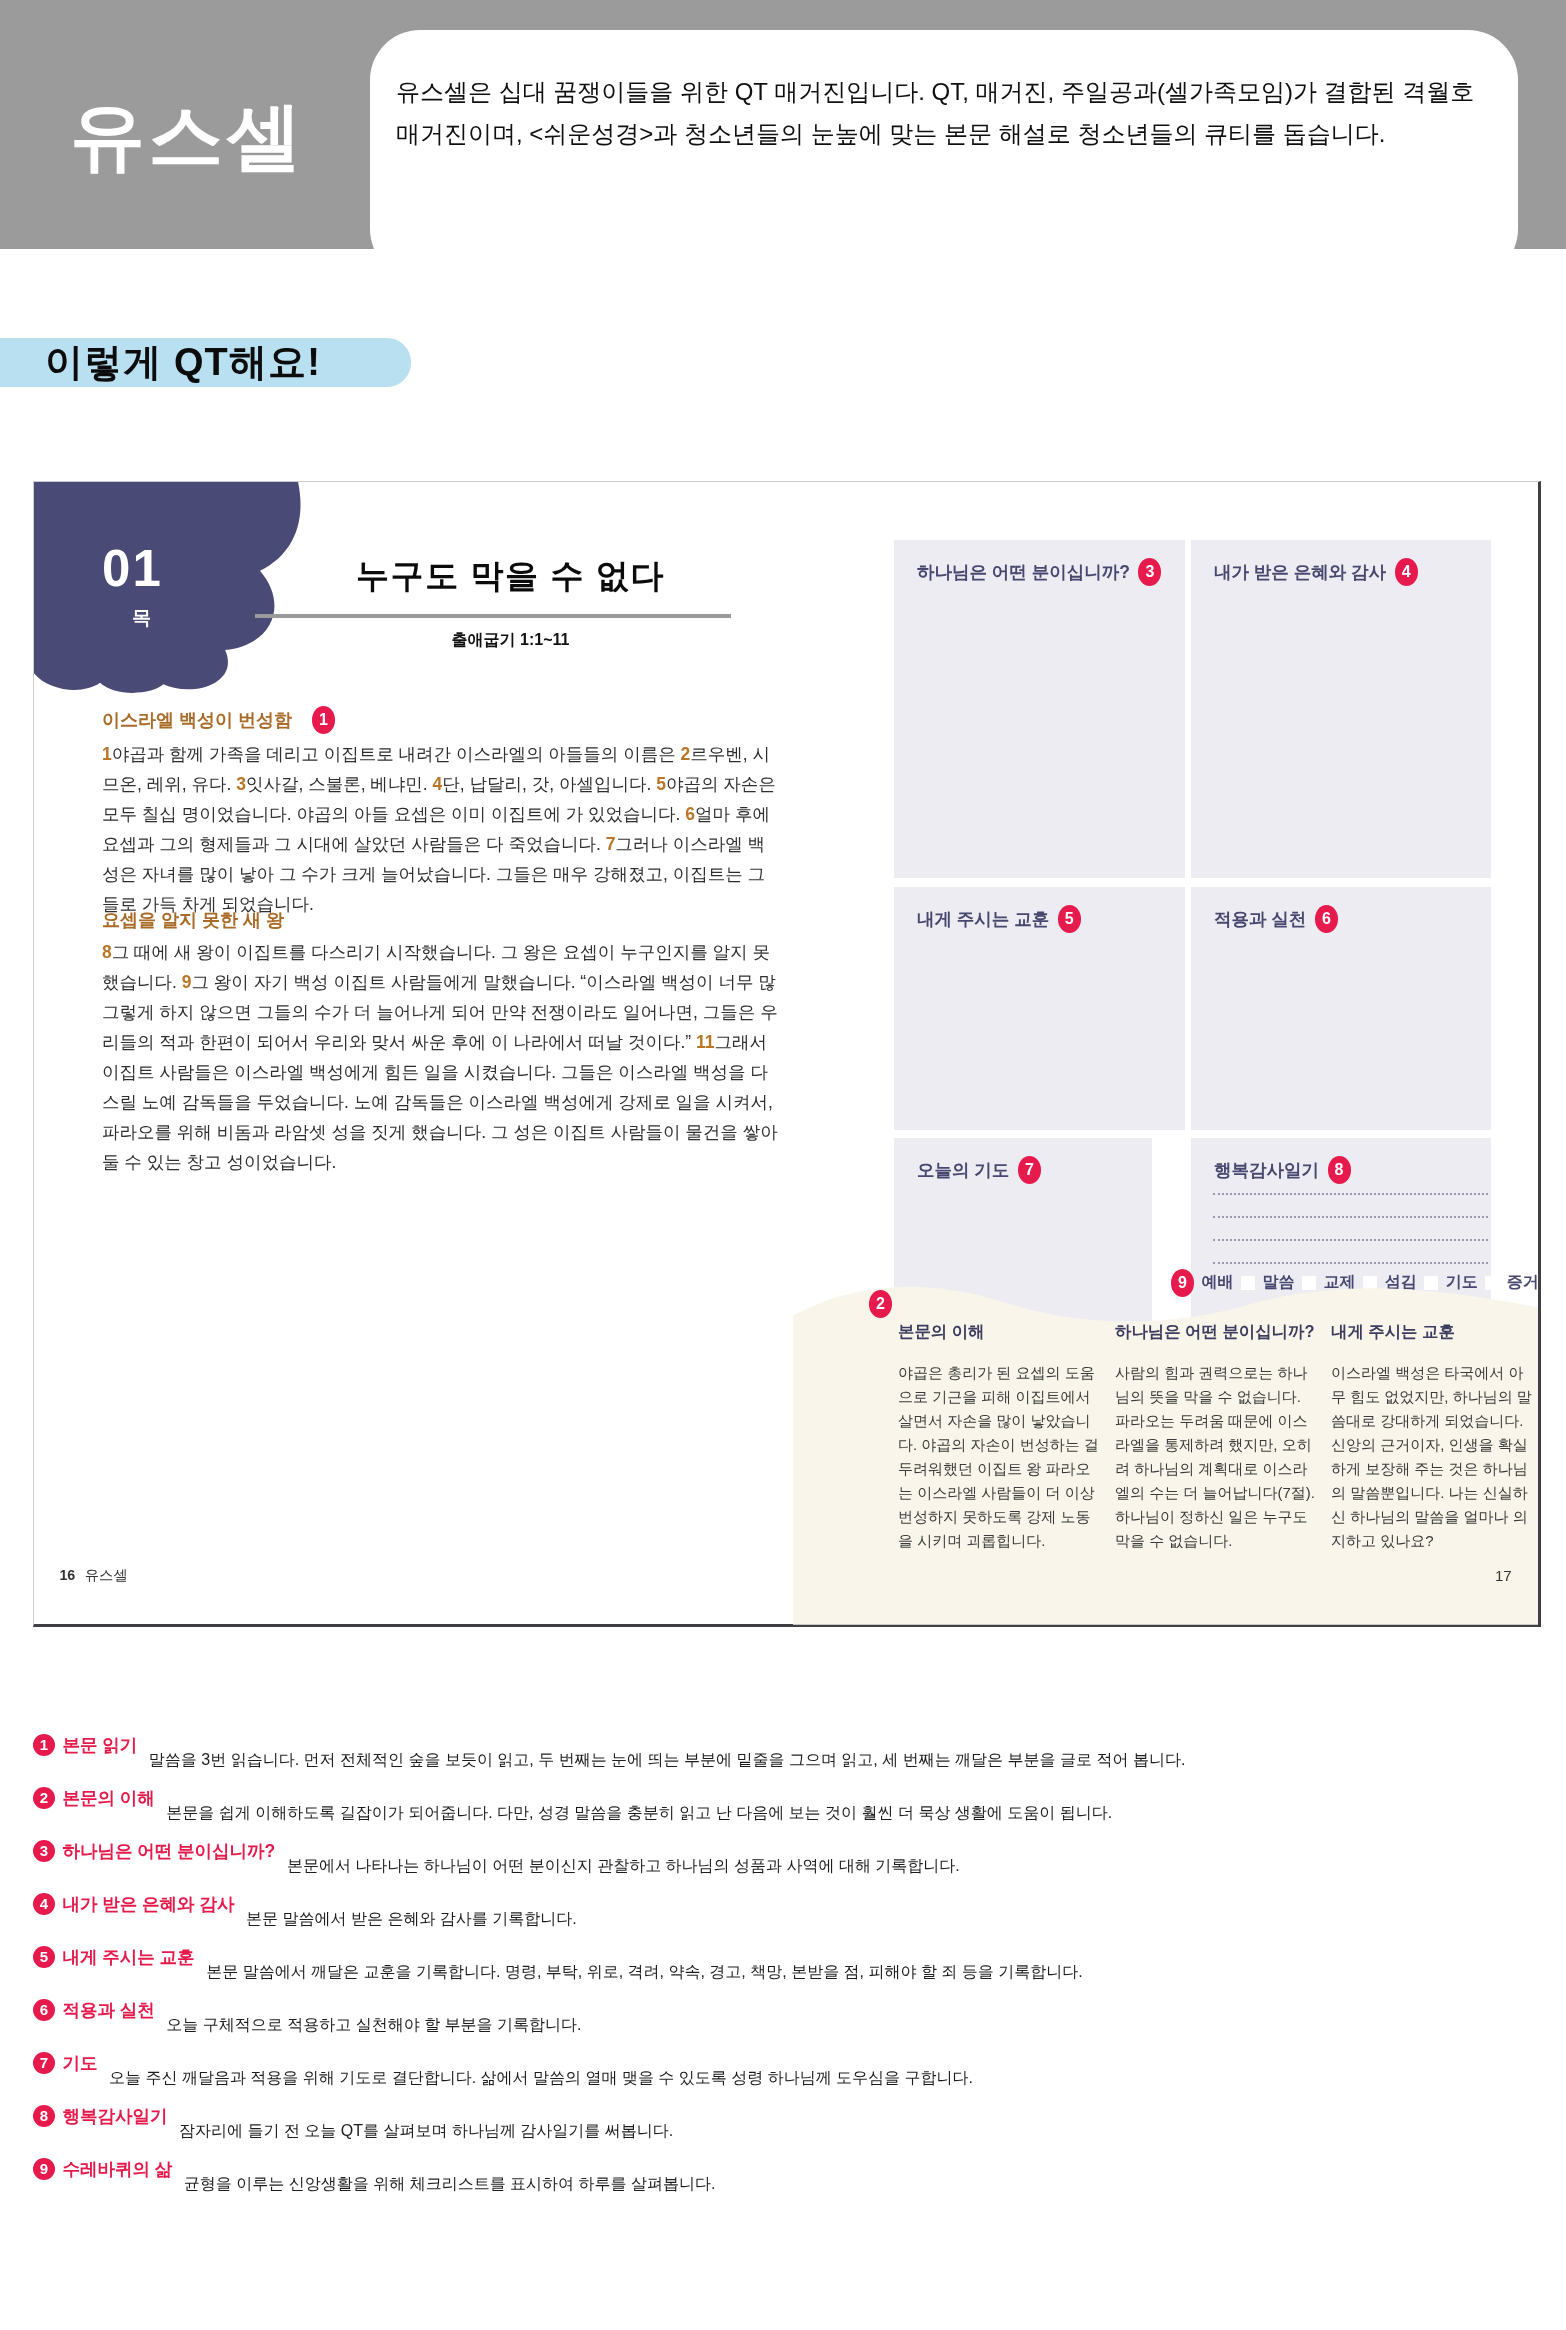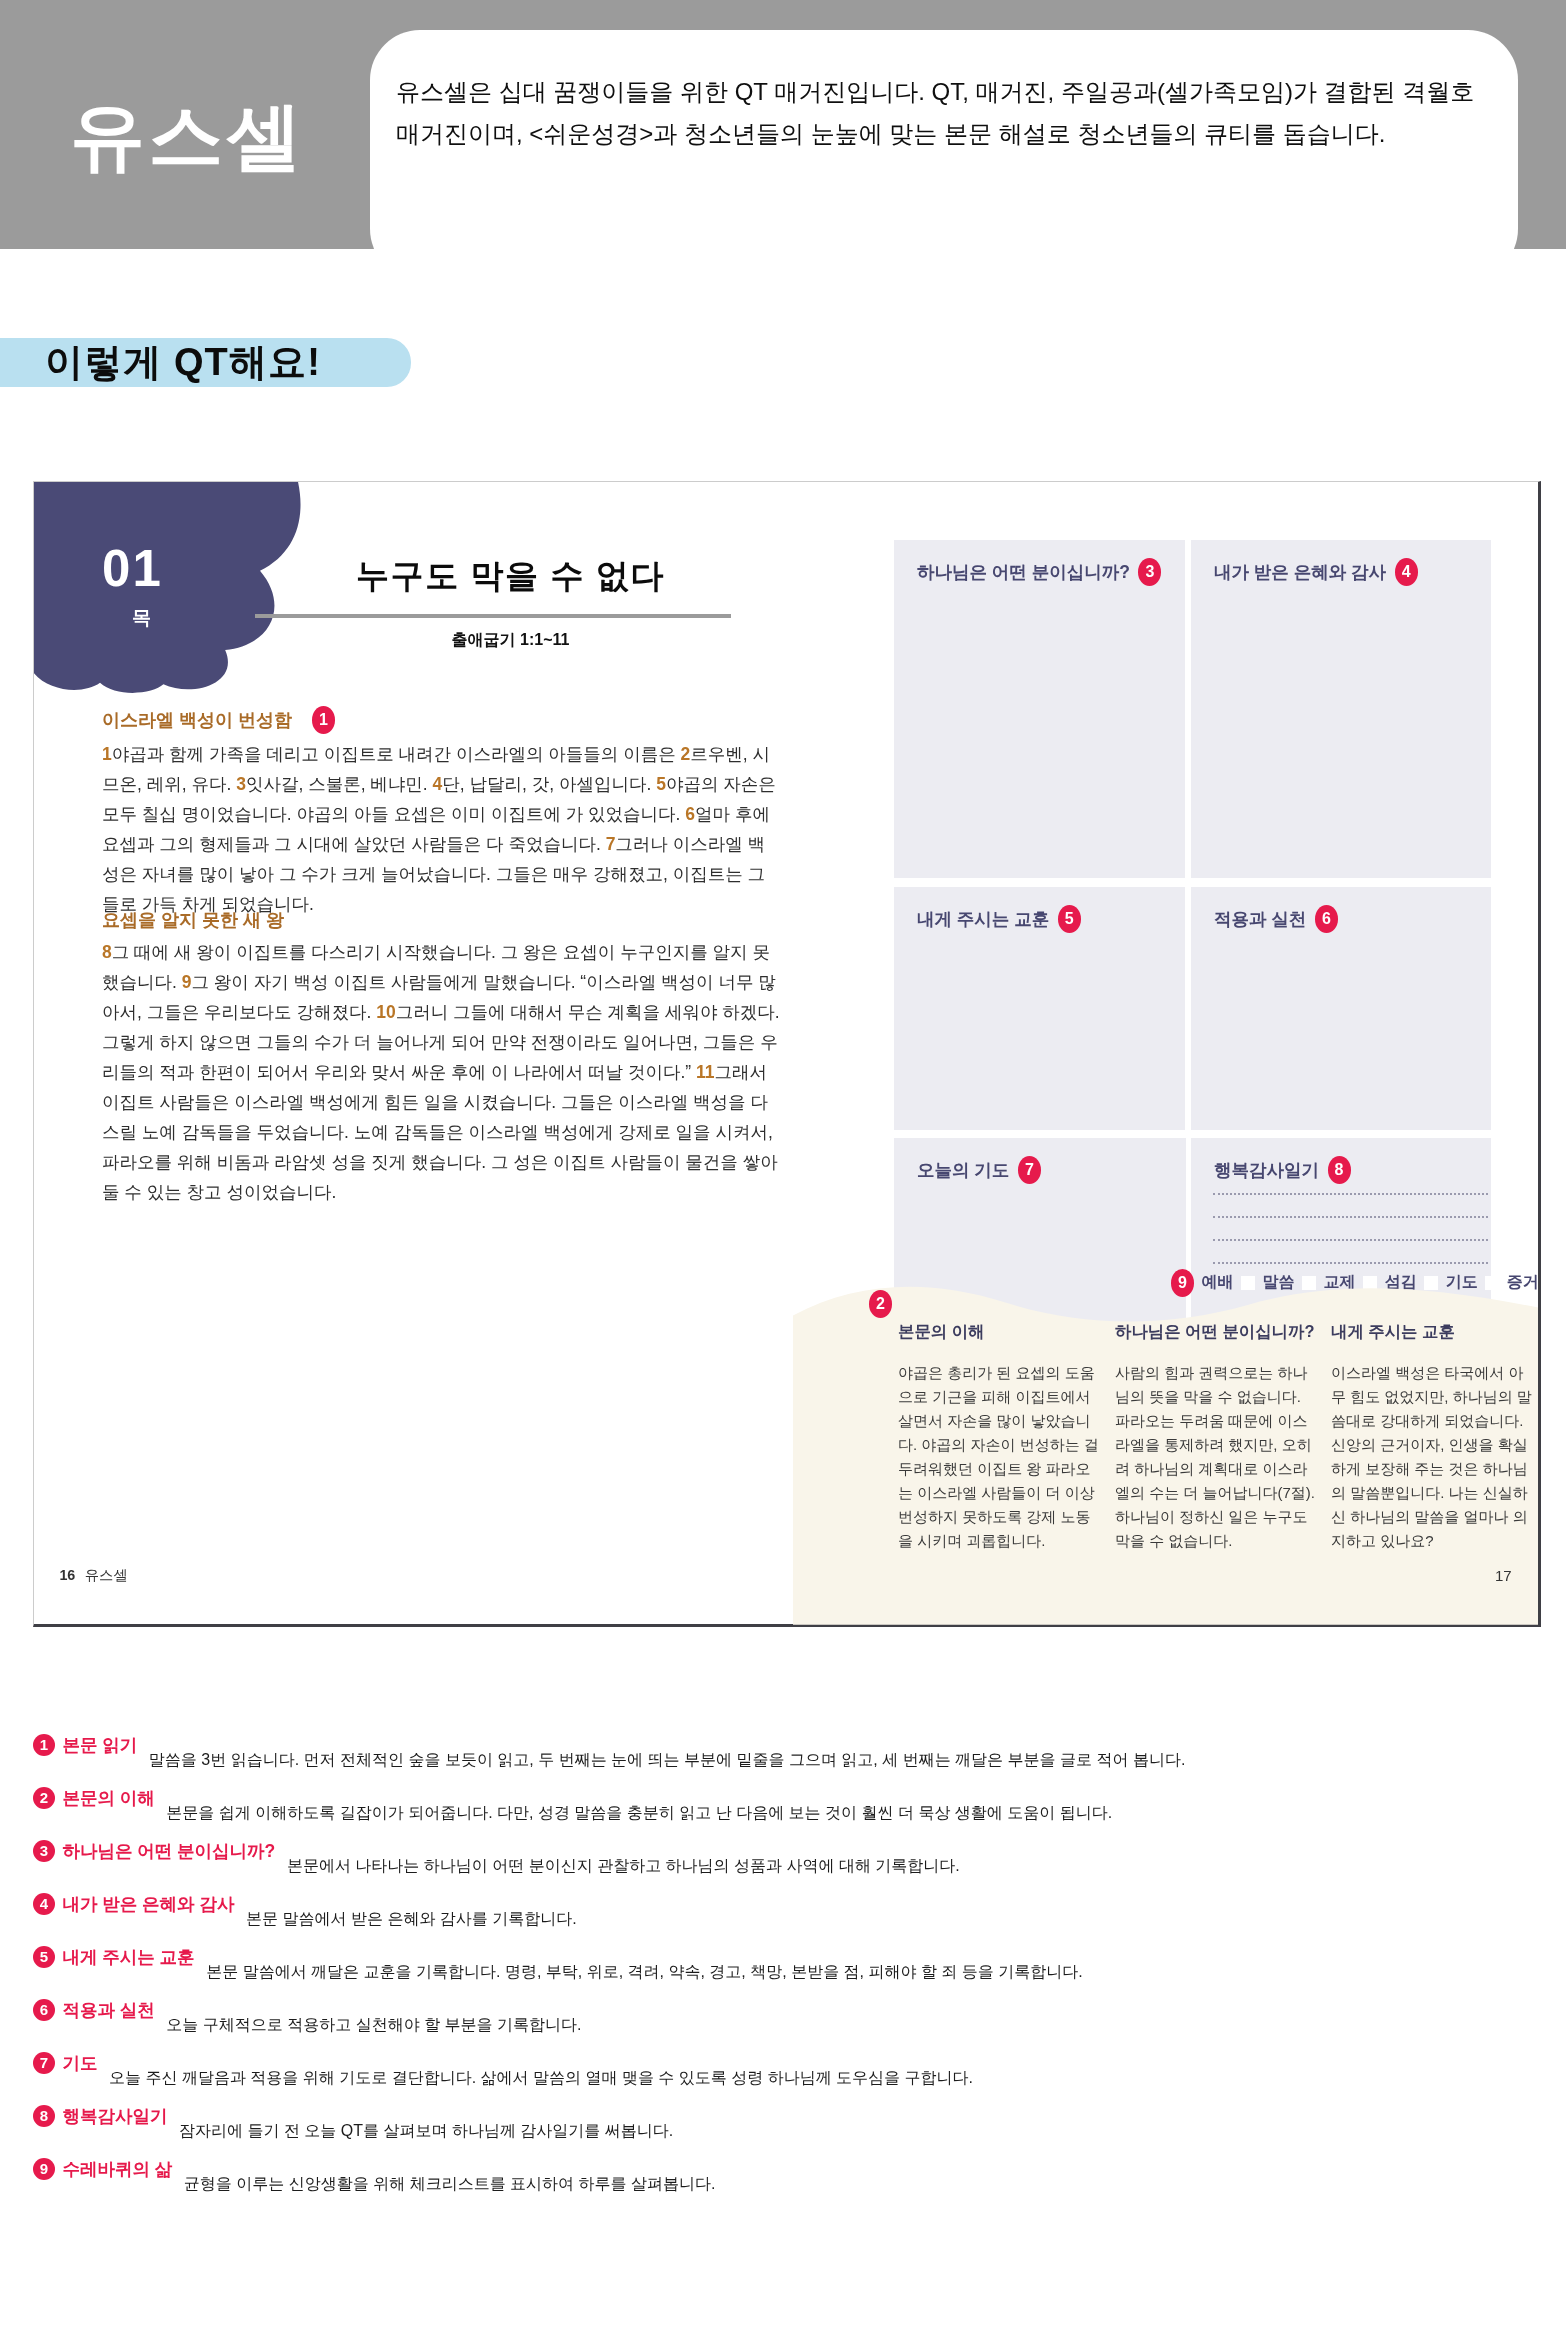--- a/index.html
+++ b/index.html
@@ -38,21 +38,21 @@
          justify-content:center;font-weight:700;}
   .badge-lg{width:23px;height:27.5px;font-size:16px;}
   
   .qtbox{background:#ececf2;}
   .qtbox .lbl-row{display:flex;align-items:center;gap:8.5px;padding:18px 0 0 23px;}
   .qtbox .lbl{font-size:17.5px;font-weight:700;color:#474770;white-space:nowrap;}
   #box-3{left:860px;top:58px;width:291px;height:338px;}
   #box-4{left:1157px;top:58px;width:300px;height:338px;}
   #box-5{left:860px;top:405px;width:291px;height:243px;}
   #box-6{left:1157px;top:405px;width:300px;height:243px;}
-  #box-7{left:860px;top:656px;width:292px;height:214px;}
+  #box-7{left:860px;top:656px;width:258px;height:214px;}
   #box-8{left:1157px;top:656px;width:300px;height:214px;}
   .dotline{left:1179px;width:275px;height:0;border-bottom:2.1px dotted #9a9aae;}
   #checklist{left:1137px;top:787px;display:flex;align-items:center;gap:7.4px;}
   .chk-label{font-size:16px;font-weight:700;color:#474770;white-space:nowrap;}
   .chk-square{width:14.3px;height:14.3px;background:#ffffff;display:inline-block;}
   
   #wave-svg{left:759px;top:783px;}
   .com-col{top:839px;}
   .com-head{font-size:16.4px;font-weight:700;color:#3c3c5e;margin-bottom:18px;white-space:nowrap;}
   .com-text{font-size:15px;line-height:24px;color:#3a3a3a;white-space:pre;}
@@ -113,21 +113,20 @@
           <div><span>들로 가득 차게 되었습니다.</span></div>
         </div>
       </div>
     <div class="abs" id="para2">
         <div class="para-head-row">
           <span class="body-heading">요셉을 알지 못한 새 왕</span>
         </div>
         <div class="body-lines">
           <div><span class="verse-num">8</span><span>그 때에 새 왕이 이집트를 다스리기 시작했습니다. 그 왕은 요셉이 누구인지를 알지 못</span></div>
           <div><span>했습니다. </span><span class="verse-num">9</span><span>그 왕이 자기 백성 이집트 사람들에게 말했습니다. “이스라엘 백성이 너무 많</span></div>
-          <div><span>아서, 그들은 우리보다도 강해졌다. </span><span class="verse-num">10</span><span>그러니 그들에 대해서 무슨 계획을 세워야 하겠다.</span></div>
           <div><span>그렇게 하지 않으면 그들의 수가 더 늘어나게 되어 만약 전쟁이라도 일어나면, 그들은 우</span></div>
           <div><span>리들의 적과 한편이 되어서 우리와 맞서 싸운 후에 이 나라에서 떠날 것이다.” </span><span class="verse-num">11</span><span>그래서</span></div>
           <div><span>이집트 사람들은 이스라엘 백성에게 힘든 일을 시켰습니다. 그들은 이스라엘 백성을 다</span></div>
           <div><span>스릴 노예 감독들을 두었습니다. 노예 감독들은 이스라엘 백성에게 강제로 일을 시켜서,</span></div>
           <div><span>파라오를 위해 비돔과 라암셋 성을 짓게 했습니다. 그 성은 이집트 사람들이 물건을 쌓아</span></div>
           <div><span>둘 수 있는 창고 성이었습니다.</span></div>
         </div>
       </div>
 
     <div id="qt-boxes">

